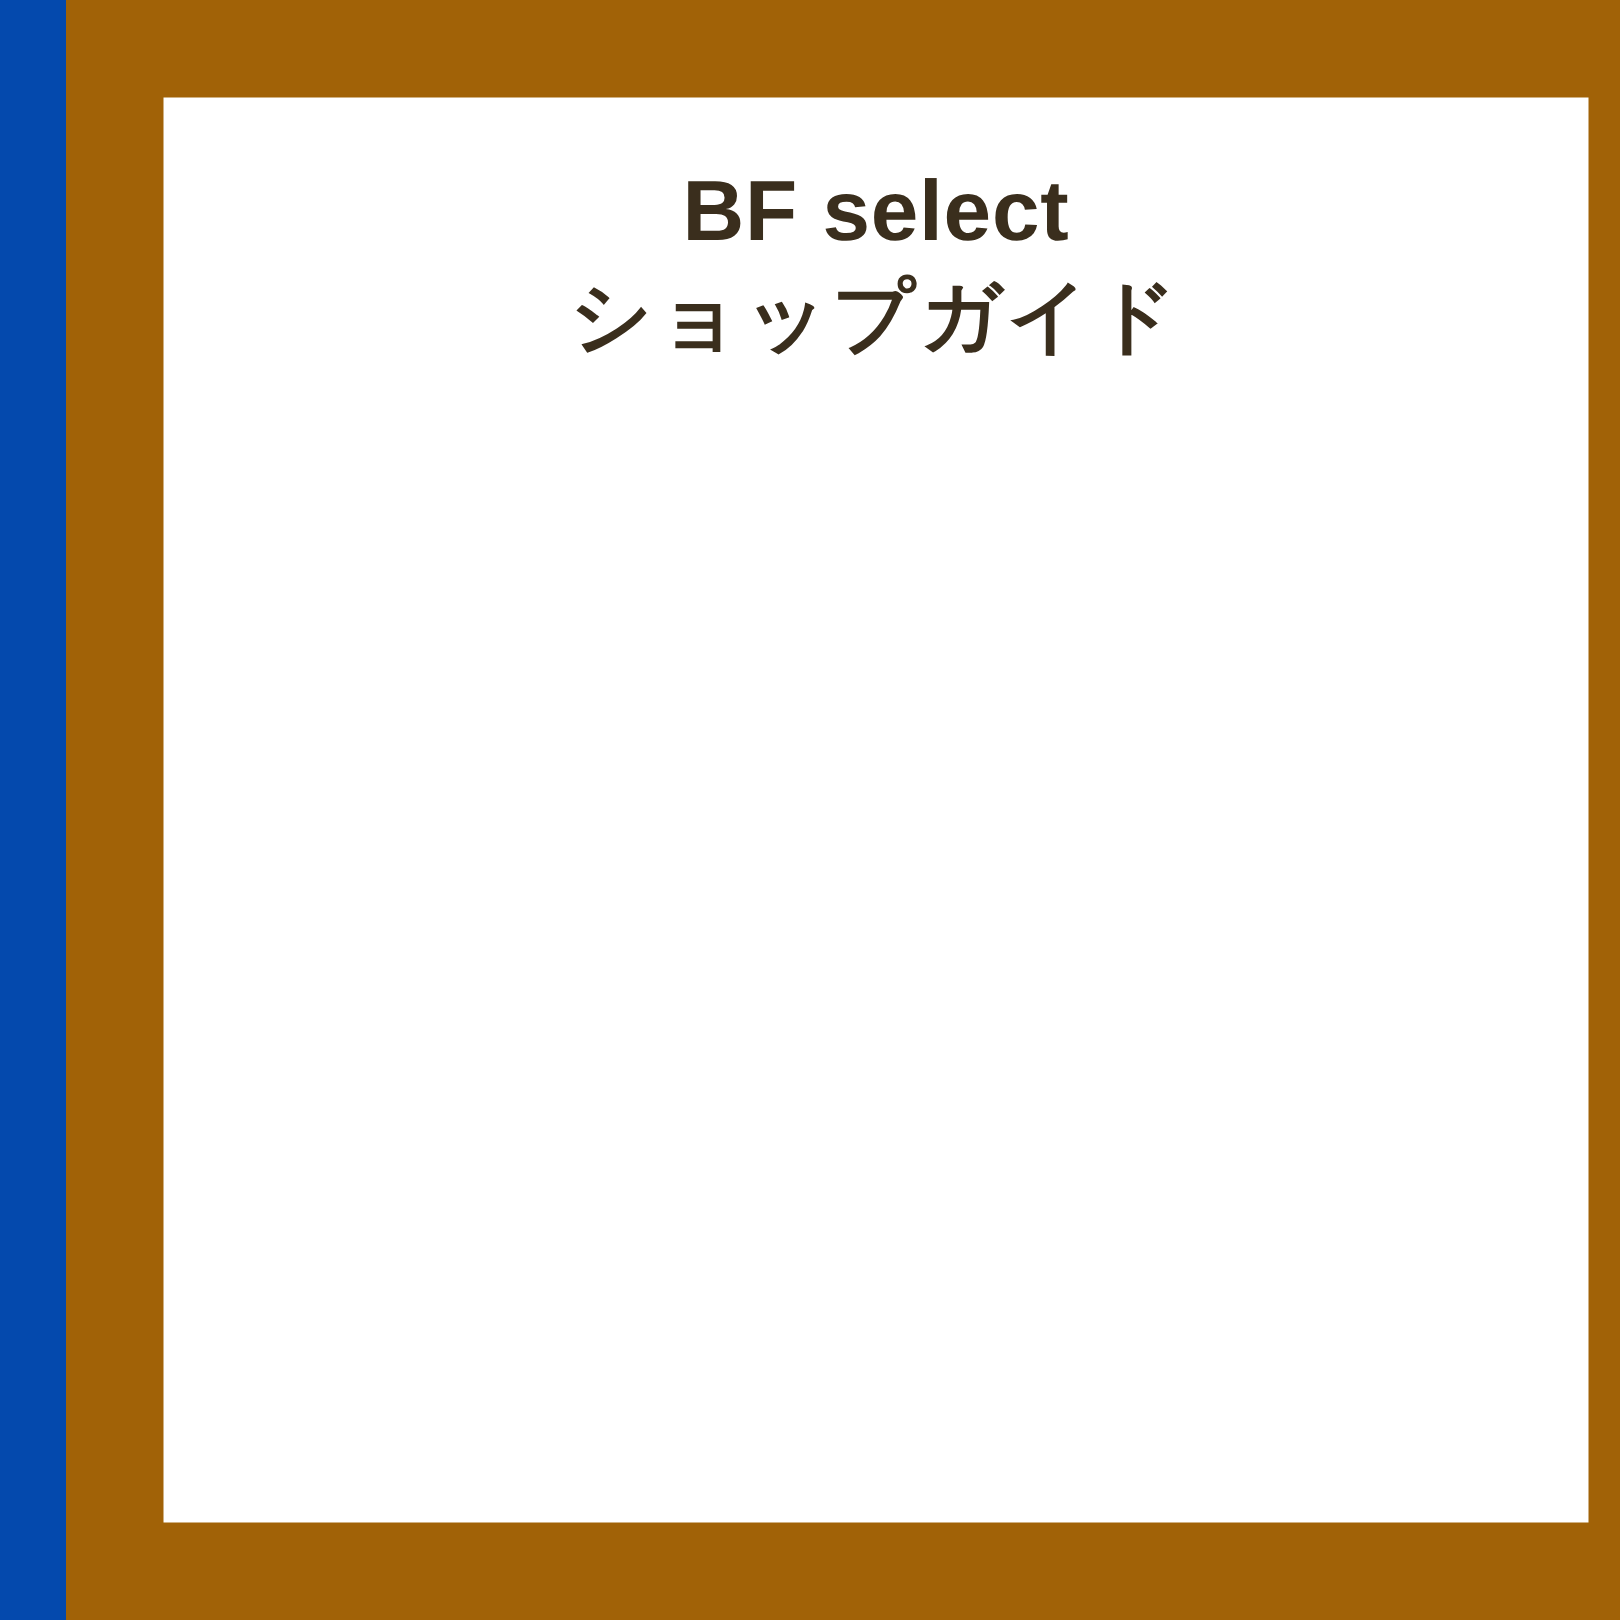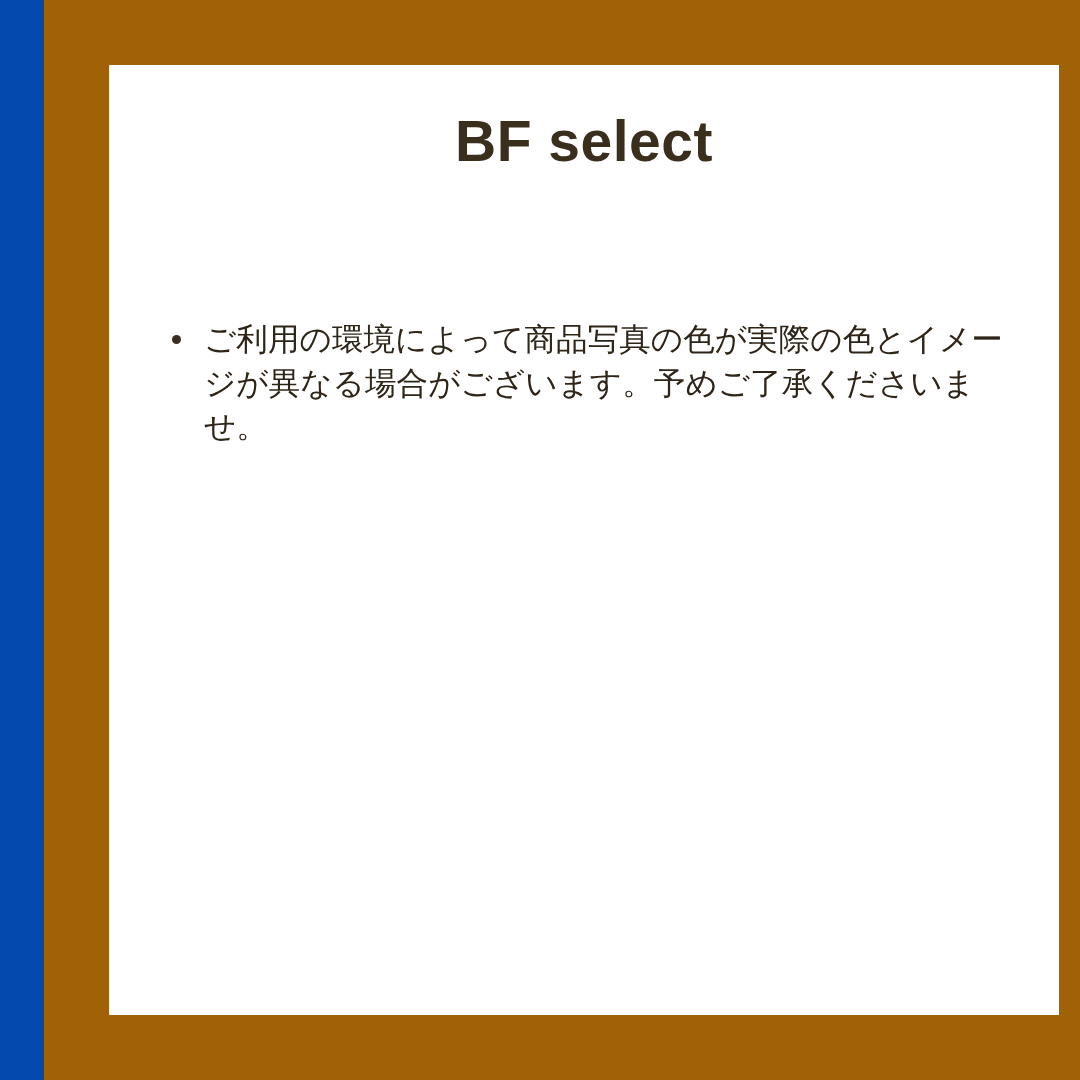--- a/index.html
+++ b/index.html
@@ -101,27 +101,24 @@
   }
 </style>
 </head>
 <body>
 
 <div class="poster">
   <div class="card">
 
     <div class="title-block">
       <span class="title-line1">BF select</span>
+      <span class="title-line2">ショップガイド</span>
     </div>
 
     <div class="notes">
 
 
-      <div class="note-item">
-        <span class="note-bullet"></span>
-        <span class="note-text">ご利用の環境によって商品写真の色が実際の色とイメージが異なる場合がございます。予めご了承くださいませ。</span>
-      </div>
 
 
 
     </div>
   </div>
 </div>
 
 </body></html>

